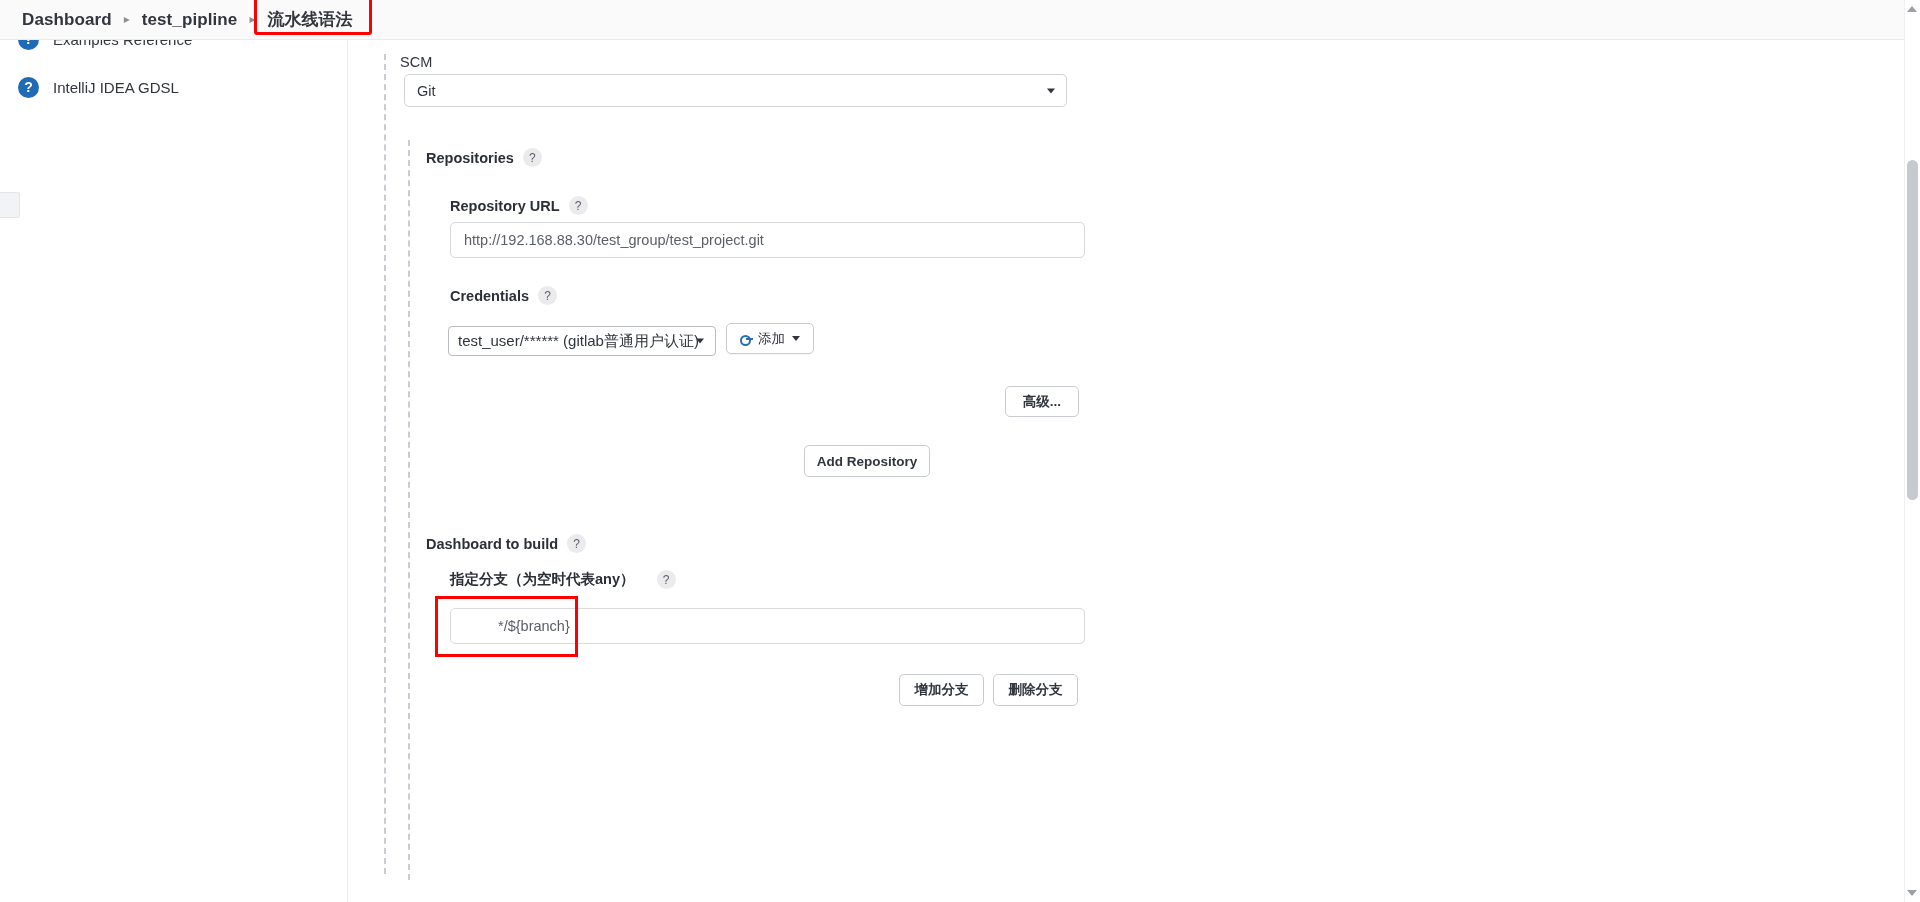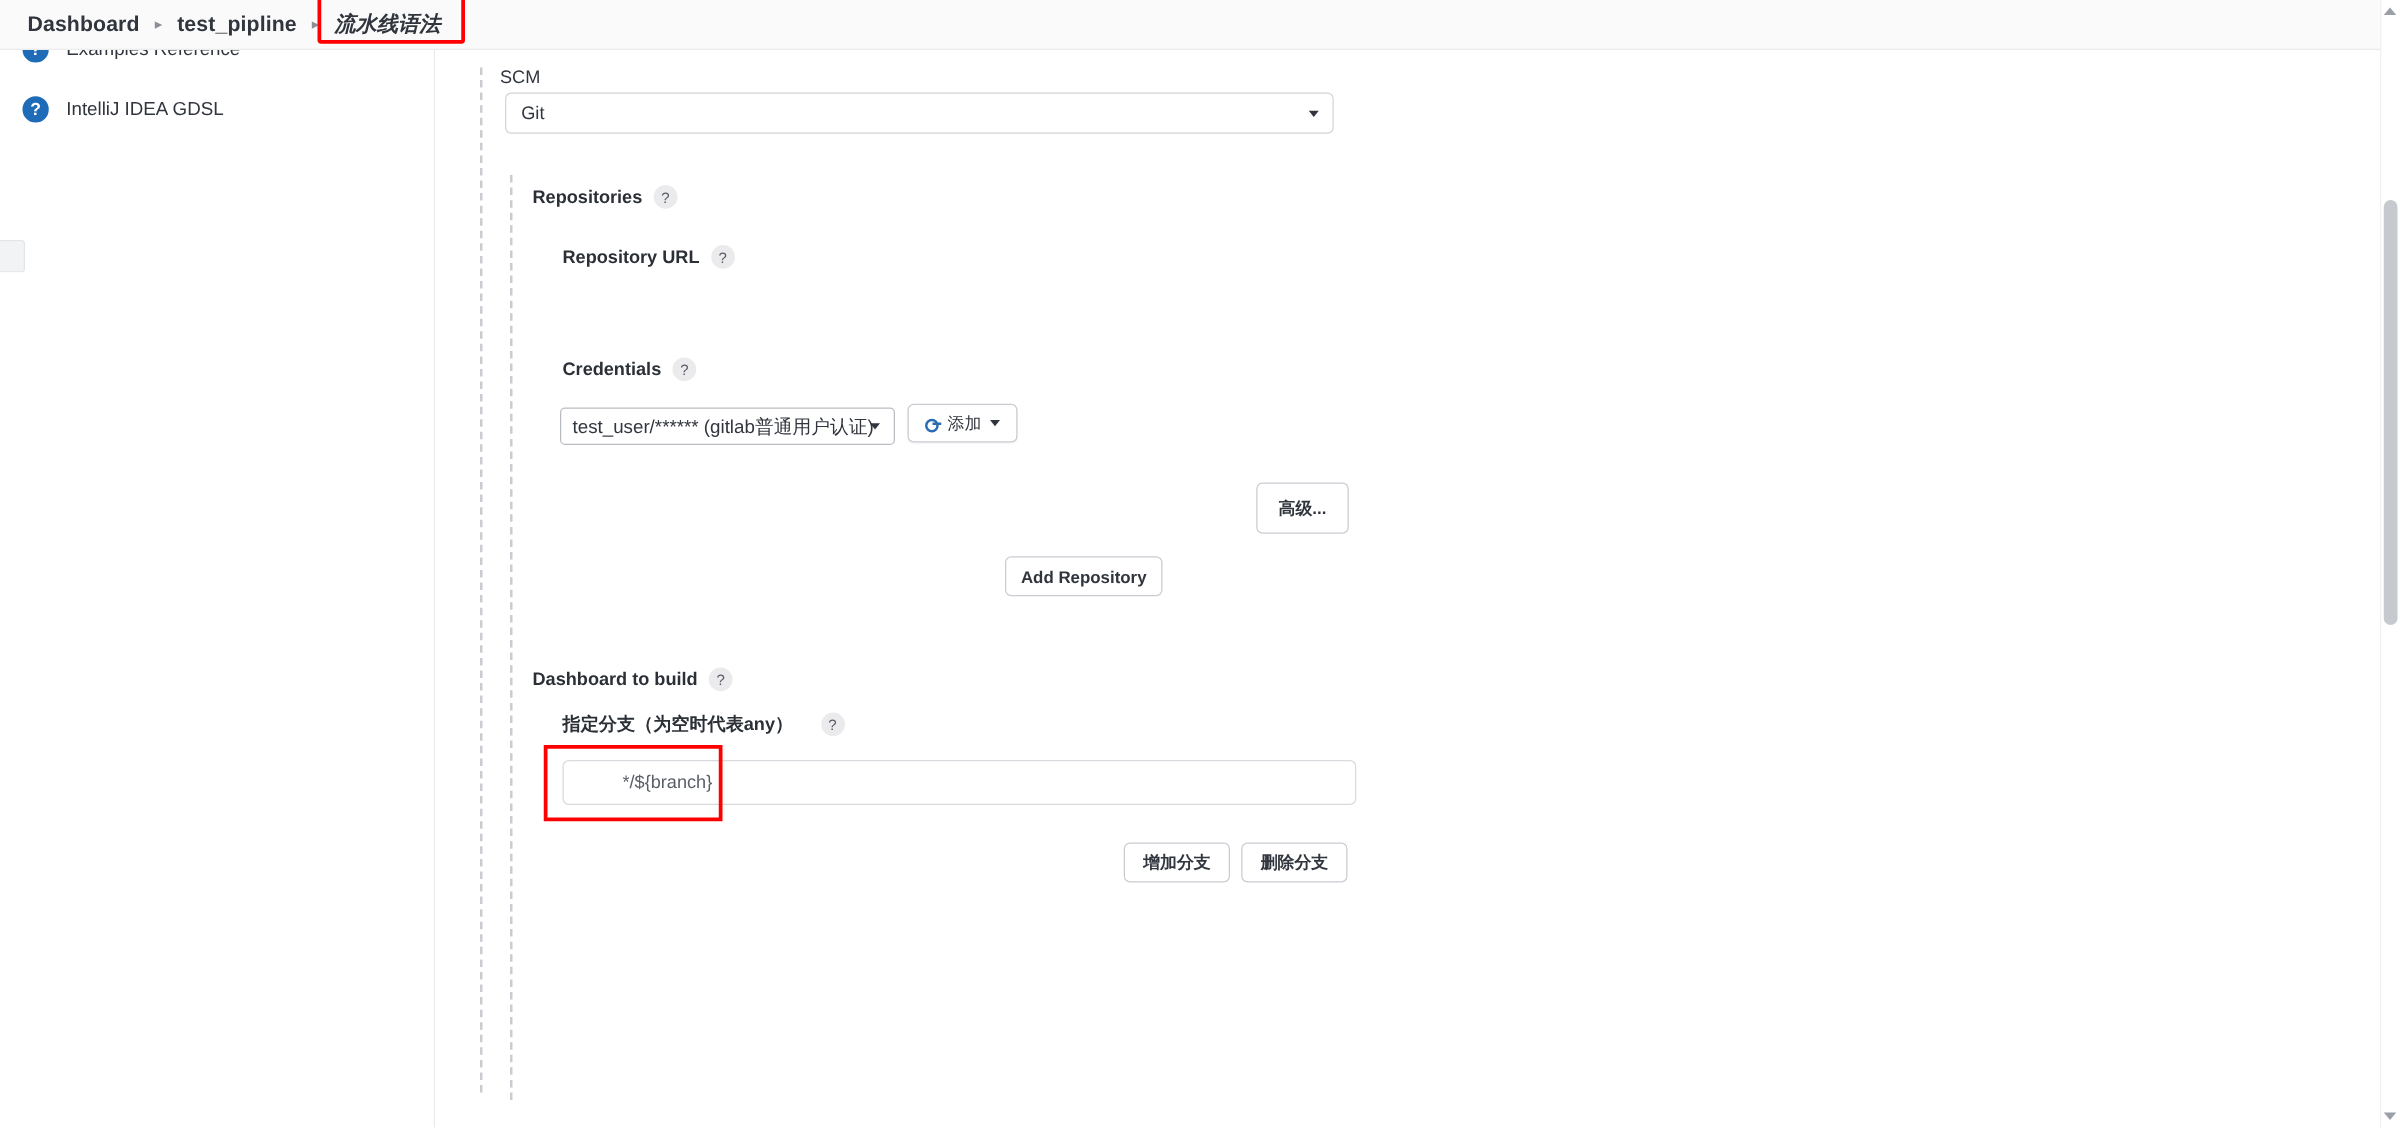--- a/index.html
+++ b/index.html
@@ -26,21 +26,21 @@
     font-size: 17px; font-weight: 700; color: #31353d;
     white-space: nowrap; letter-spacing: .1px;
   }
   .crumb-sep {
     color: #8b8f96; font-size: 12px;
     margin: 0 12px; line-height: 1;
     transform: translateY(-1px);
   }
   .crumb-active-wrap {
     position: relative;
-    display: inline-flex; align-items: center; font-style: italic;
+    display: inline-flex; align-items: center;
   }
   .crumb-highlight {
     position: absolute;
     left: -13px; top: -14px;
     width: 118px; height: 41px;
     border: 3px solid #ff0000;
     border-radius: 3px;
     pointer-events: none;
   }
   .crumb-cn { font-size: 17px; font-weight: 700; color: #31353d; }
@@ -208,21 +208,21 @@
     width: 7px; height: 2px; background: #2b6cb0;
   }
   .caret-sm {
     width: 0; height: 0;
     border-left: 4px solid transparent;
     border-right: 4px solid transparent;
     border-top: 5px solid #31353d;
     margin-left: 2px;
   }
 
-  .btn-advanced { left: 657px; top: 346px; width: 74px; height: 41px; }
+  .btn-advanced { left: 657px; top: 346px; width: 74px; height: 31px; }
   .btn-add-repo { left: 456px; top: 405px; width: 126px; height: 32px; }
   .btn-add-branch { left: 551px; top: 634px; width: 85px; height: 32px; }
   .btn-del-branch { left: 645px; top: 634px; width: 85px; height: 32px; }
 
   
   .branch-highlight {
     position: absolute;
     left: 87px; top: 556px;
     width: 143px; height: 61px;
     border: 3px solid #ff0000;
@@ -297,20 +297,23 @@
 
     <div class="sec-head" style="left:78px; top:108px;">
       <span class="sec-title">Repositories</span>
       <span class="help-badge">?</span>
     </div>
 
     <div class="field-label" style="left:102px; top:144px;margin-top:12px;">
       <span class="txt">Repository URL</span>
       <span class="help-badge">?</span>
     </div>
+    <div class="text-input" style="left:102px; top:182px; width:635px;">
+      <span>http://192.168.88.30/test_group/test_project.git</span>
+    </div>
 
     <div class="field-label" style="left:102px; top:246px;justify-content:space-between;">
       <span class="txt">Credentials</span>
       <span class="help-badge">?</span>
     </div>
     <div class="select-cred">
       <span>test_user/****** (gitlab普通用户认证)</span>
       <span class="sel-caret"></span>
     </div>
     <div class="btn btn-add-cred">

